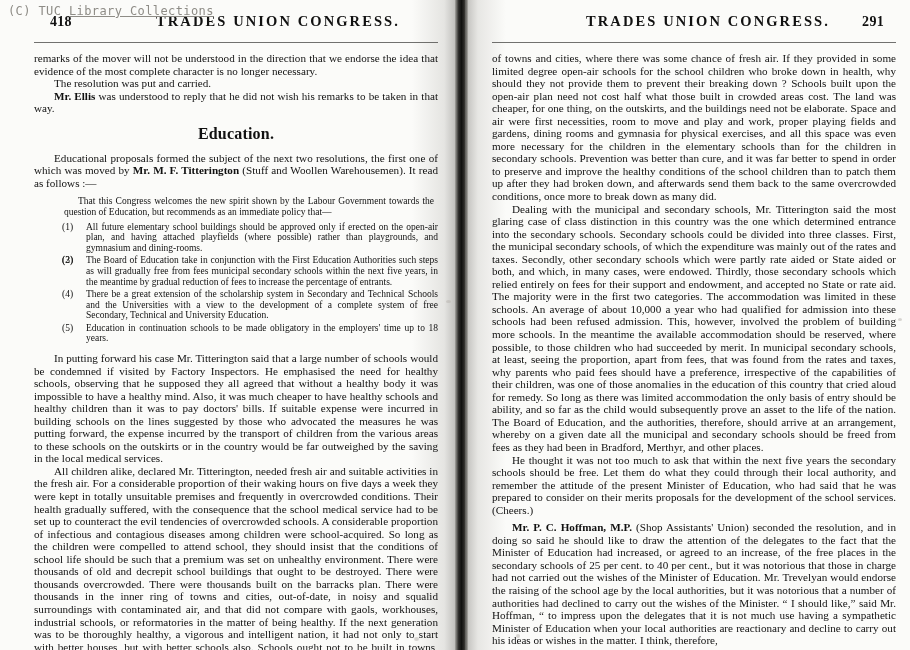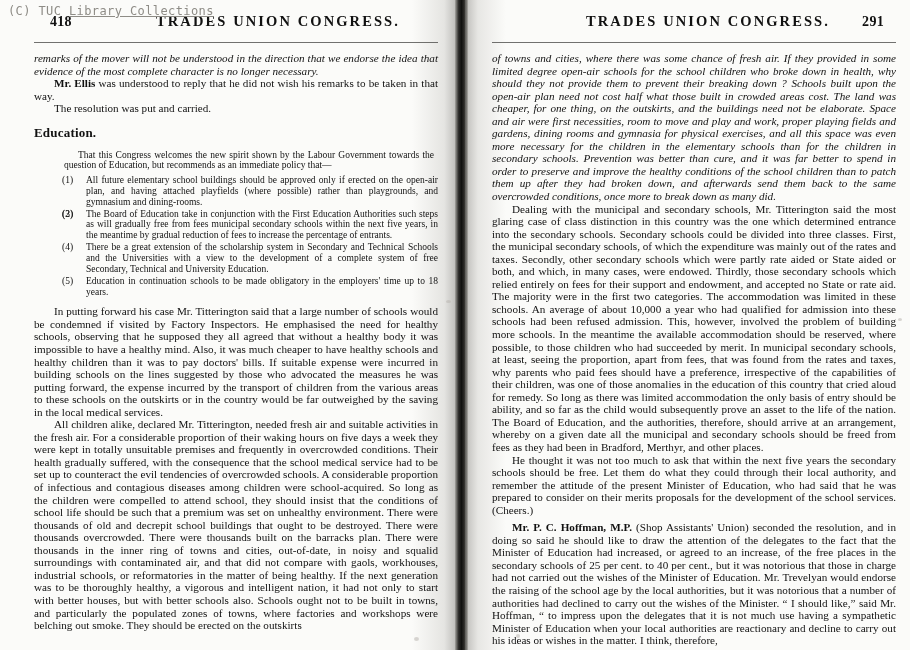--- a/index.html
+++ b/index.html
@@ -105,26 +105,26 @@
     font-size: 11.15px;
     line-height: 12.55px;
     text-align: justify;
     text-justify: inter-word;
     hyphens: none;
   }
   .body p {
     margin: 0;
     text-indent: 20px;
   }
-  .body p.noindent { text-indent: 0; font-style: italic; }
+  .body p.noindent { text-indent: 0; }
 
   .section-head {
-    text-align: left;
+    text-align: center;
     font-weight: bold;
-    font-size: 13px;
+    font-size: 16px;
     margin: 10px 0 9px 0;
     letter-spacing: 0.2px;
   }
 
   
   .resolution {
     font-size: 9.5px;
     line-height: 10.7px;
     text-align: justify;
     margin: 7px 0 8px 0;
@@ -187,26 +187,29 @@
   <div class="page-col left">
 
     <div class="runhead">
       <span class="folio">418</span>
       <span class="title">TRADES UNION CONGRESS.</span>
     </div>
     <div class="rule"></div>
 
     <div class="body">
       <p class="noindent">remarks of the mover will not be understood in the direction that we endorse the idea that evidence of the most complete character is no longer necessary.</p>
+      <p>The resolution was put and carried.</p>
       <p><b>Mr. Ellis</b> <span>was understood to reply that he did not wish his remarks to be taken in that way.</span></p>
-      <p>The resolution was put and carried.</p>
     </div>
 
     <div class="section-head">Education.</div>
 
+    <div class="body">
+      <p><span>Educational proposals formed the subject of the next two resolutions, the first one of which was moved by </span><b>Mr. M. F. Titterington</b><span> (Stuff and Woollen Warehousemen).  It read as follows :—</span></p>
+    </div>
 
     <div class="resolution">
       <p class="lead">That this Congress welcomes the new spirit shown by the Labour Government towards the question of Education, but recommends as an immediate policy that—</p>
       <ol>
         <li><span class="num">(1)</span><span>All future elementary school buildings should be approved only if erected on the open-air plan, and having attached playfields (where possible) rather than playgrounds, and gymnasium and dining-rooms.</span></li>
         <li><span class="num">(2)</span></li>
         <li><span class="num">(3)</span><span>The Board of Education take in conjunction with the First Education Authorities such steps as will gradually free from fees municipal secondary schools within the next five years, in the meantime by gradual reduction of fees to increase the percentage of entrants.</span></li>
         <li><span class="num">(4)</span><span>There be a great extension of the scholarship system in Secondary and Technical Schools and the Universities with a view to the development of a complete system of free Secondary, Technical and University Education.</span></li>
         <li><span class="num">(5)</span><span>Education in continuation schools to be made obligatory in the employers' time up to 18 years.</span></li>
       </ol>

